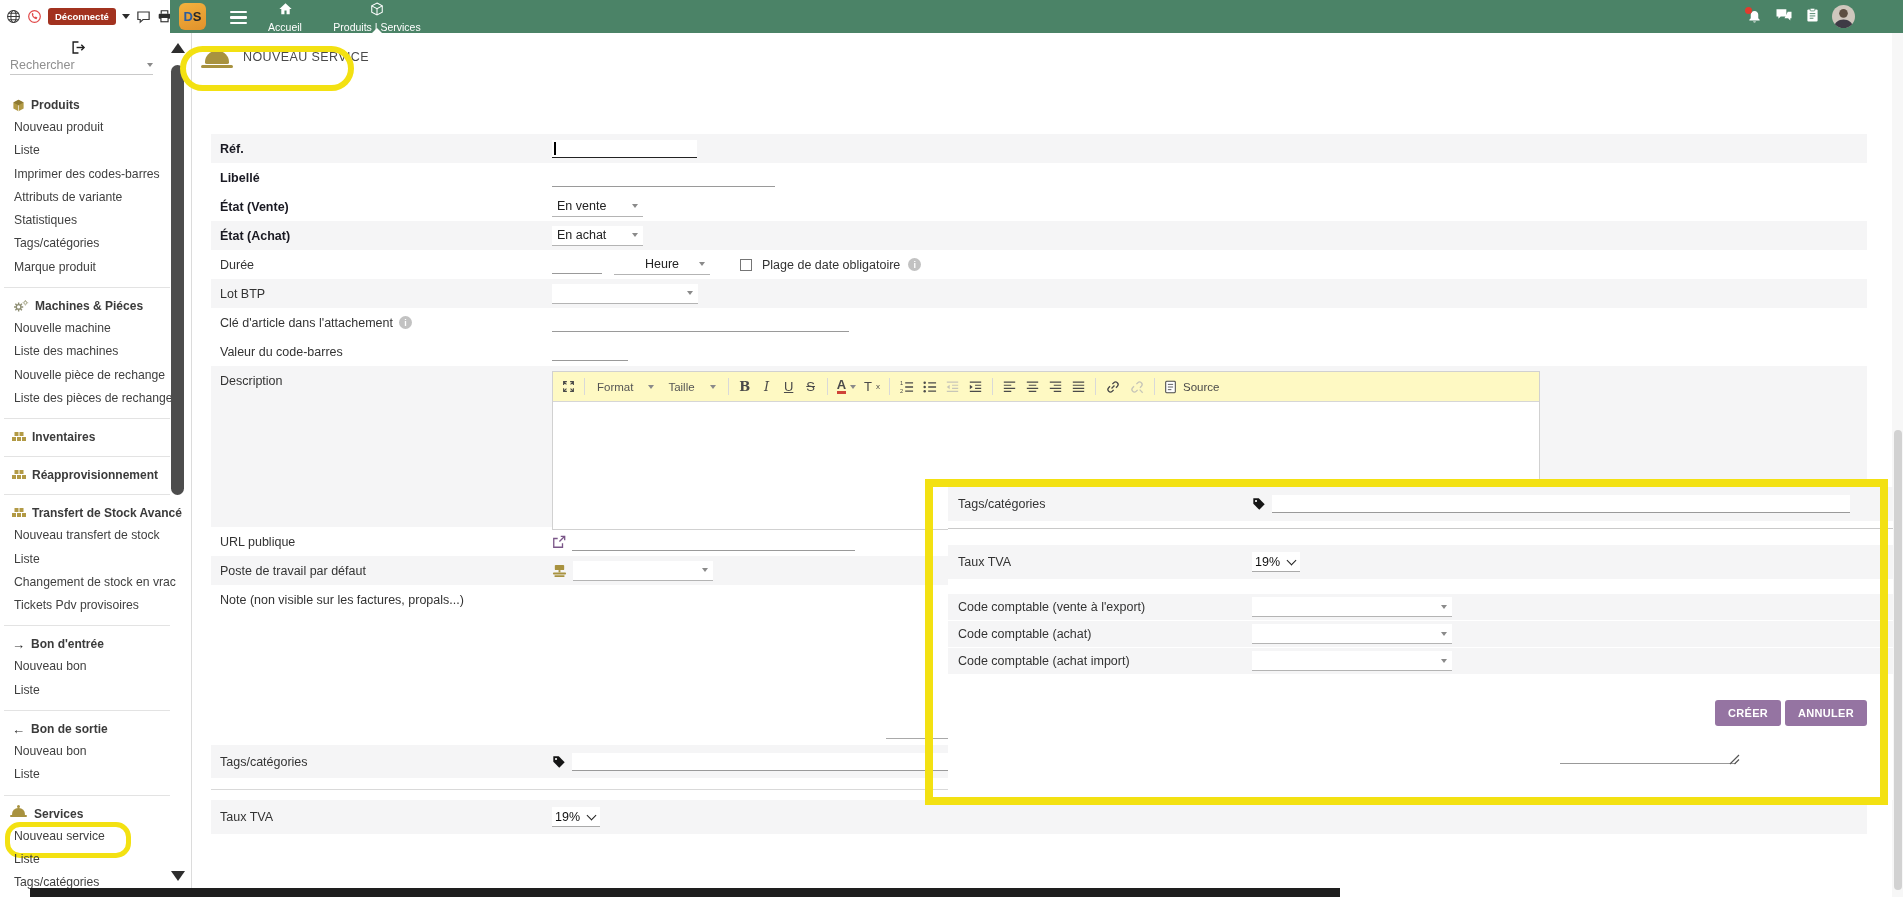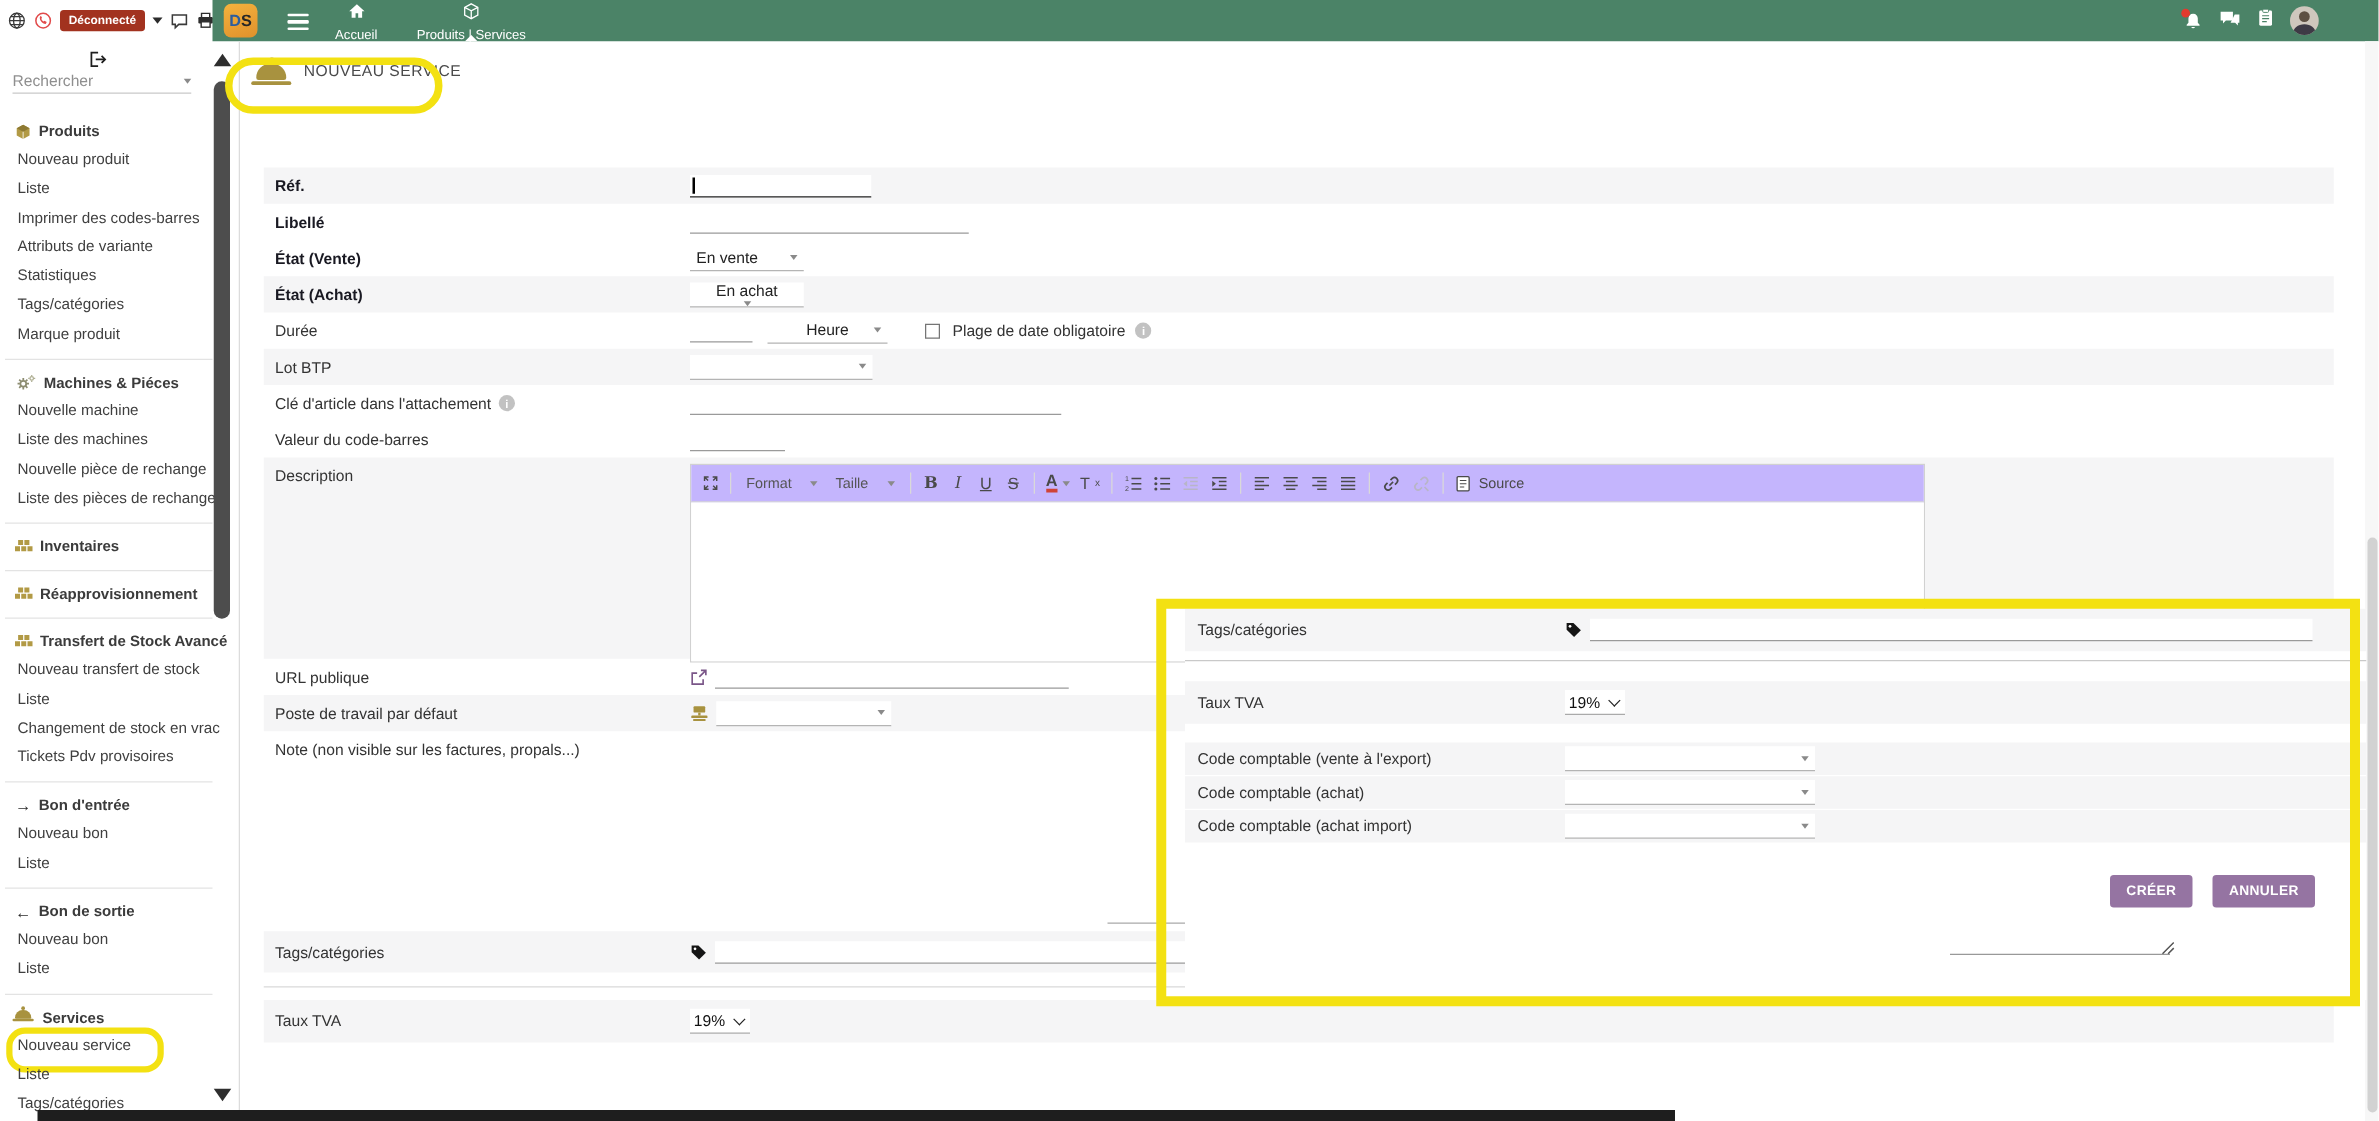--- a/index.html
+++ b/index.html
@@ -77,42 +77,42 @@
 .car{width:0;height:0;border-left:3.5px solid transparent;border-right:3.5px solid transparent;border-top:4.5px solid #8a8a8a;flex-shrink:0}
 .nsel{display:inline-flex;align-items:center;gap:8px;background:#fff;border-bottom:1px solid #aaa;height:20px;padding:0 5px 0 3px;font-size:12.5px;color:#111}
 .chev{width:7px;height:7px;border-right:1.8px solid #222;border-bottom:1.8px solid #222;transform:rotate(45deg);margin-bottom:3px}
 .cbx{width:12px;height:12px;border:1px solid #757575;background:#fff;flex-shrink:0}
 .cbx-label{font-size:12.5px;color:#333;margin:0 2px 0 4px;white-space:nowrap}
 .info{width:13px;height:13px;border-radius:50%;background:#c2c2c2;color:#fff;font-size:9px;font-weight:bold;display:inline-flex;align-items:center;justify-content:center;flex-shrink:0}
 .note-line{position:absolute;left:338px;bottom:6px;width:620px;border-bottom:1px solid #a9a9a9}
 
 
 .ck{width:988px;background:#fff;border:1px solid #d1d1d1;margin-top:0}
-.tb{height:30px;background:#c4b5fd;border-bottom:1px solid #d6d6d6;display:flex;align-items:center;padding:0 5px;gap:2px}
+.tb{height:30px;background:#fef9c3;border-bottom:1px solid #d6d6d6;display:flex;align-items:center;padding:0 5px;gap:2px}
 .tb-sep{width:1px;height:17px;background:#d9d9d9;margin:0 4px;flex-shrink:0}
 .tb-btn{min-width:20px;height:22px;display:inline-flex;align-items:center;justify-content:center;gap:4px;padding:0 3px;color:#4a4a4a;font-size:13px;border-radius:2px}
 .tb-btn.dis{color:#b5b5b5;opacity:.75}
 .tb-drop{font-size:11.5px;color:#555;display:inline-flex;align-items:center;gap:15px;padding:0 6px;height:22px}
 .g-bold{font-weight:bold;font-family:"DejaVu Serif",serif}
 .g-italic{font-style:italic;font-family:"DejaVu Serif",serif}
 .g-underline{text-decoration:underline}
 .g-strike{text-decoration:line-through}
 .g-A{display:inline-block;border-bottom:3px solid #cf4337;line-height:12px;font-weight:bold}
 .g-sub{font-size:8px;vertical-align:-3px}
 .tb-src span{font-size:11.5px;margin-left:2px}
 .ck-body{height:127px;background:#fff}
 
 
 .overlay{position:absolute;left:948px;top:487px;width:945px;height:313px;background:#fff;z-index:5}
 .ov-row{display:flex;align-items:center;background:#f5f5f6;margin-bottom:1px}
 .ov-label{width:304px;padding-left:10px;font-size:12.5px;color:#333;flex-shrink:0;white-space:nowrap}
 .ov-val{display:flex;align-items:center;gap:6px;flex:1}
 .ov-div{height:1px;background:#c9c9c9;margin:7px 0 16px 0}
 .ov-gap{height:14px}
-.ov-buttons{display:flex;justify-content:flex-end;gap:16px;padding-right:41px;margin-top:26px}
+.ov-buttons{display:flex;justify-content:flex-end;gap:4px;padding-right:26px;margin-top:26px}
 .btn{background:#9574a2;color:#fff;font-weight:bold;font-size:11px;padding:7px 13px;border-radius:3px;border:none;letter-spacing:.3px}
 .resize-line{margin:37px 0 0 612px;width:176px;border-bottom:1px solid #999;position:relative}
 .resize-handle{position:absolute;right:-4px;top:-12px}
 
 
 .hl-rect{position:absolute;left:925px;top:479px;width:963px;height:326px;border:8px solid #f3e112;z-index:8;pointer-events:none}
 
 
 .rscroll{position:absolute;right:0;top:33px;width:11px;bottom:0;background:#f7f7f7}
 .rthumb{position:absolute;left:1.5px;top:397px;width:8px;height:460px;background:#d2d2d2;border-radius:4px}
@@ -337,21 +337,21 @@
             <span class="sel-val">En vente</span>
             <span class="car"></span>
           </span>
         </div>
       </div>
       <div class="frow gray" style="height: 29px;">
         <div class="flabel b">
           <span>État (Achat)</span>
         </div>
         <div class="fval">
-          <span class="sel" style="width: 91px; flex-direction: column;">
+          <span class="sel" style="width: 91px;">
             <span class="sel-val">En achat</span>
             <span class="car"></span>
           </span>
         </div>
       </div>
       <div class="frow" style="height: 29px;">
         <div class="flabel">
           <span>Durée</span>
         </div>
         <div class="fval">

